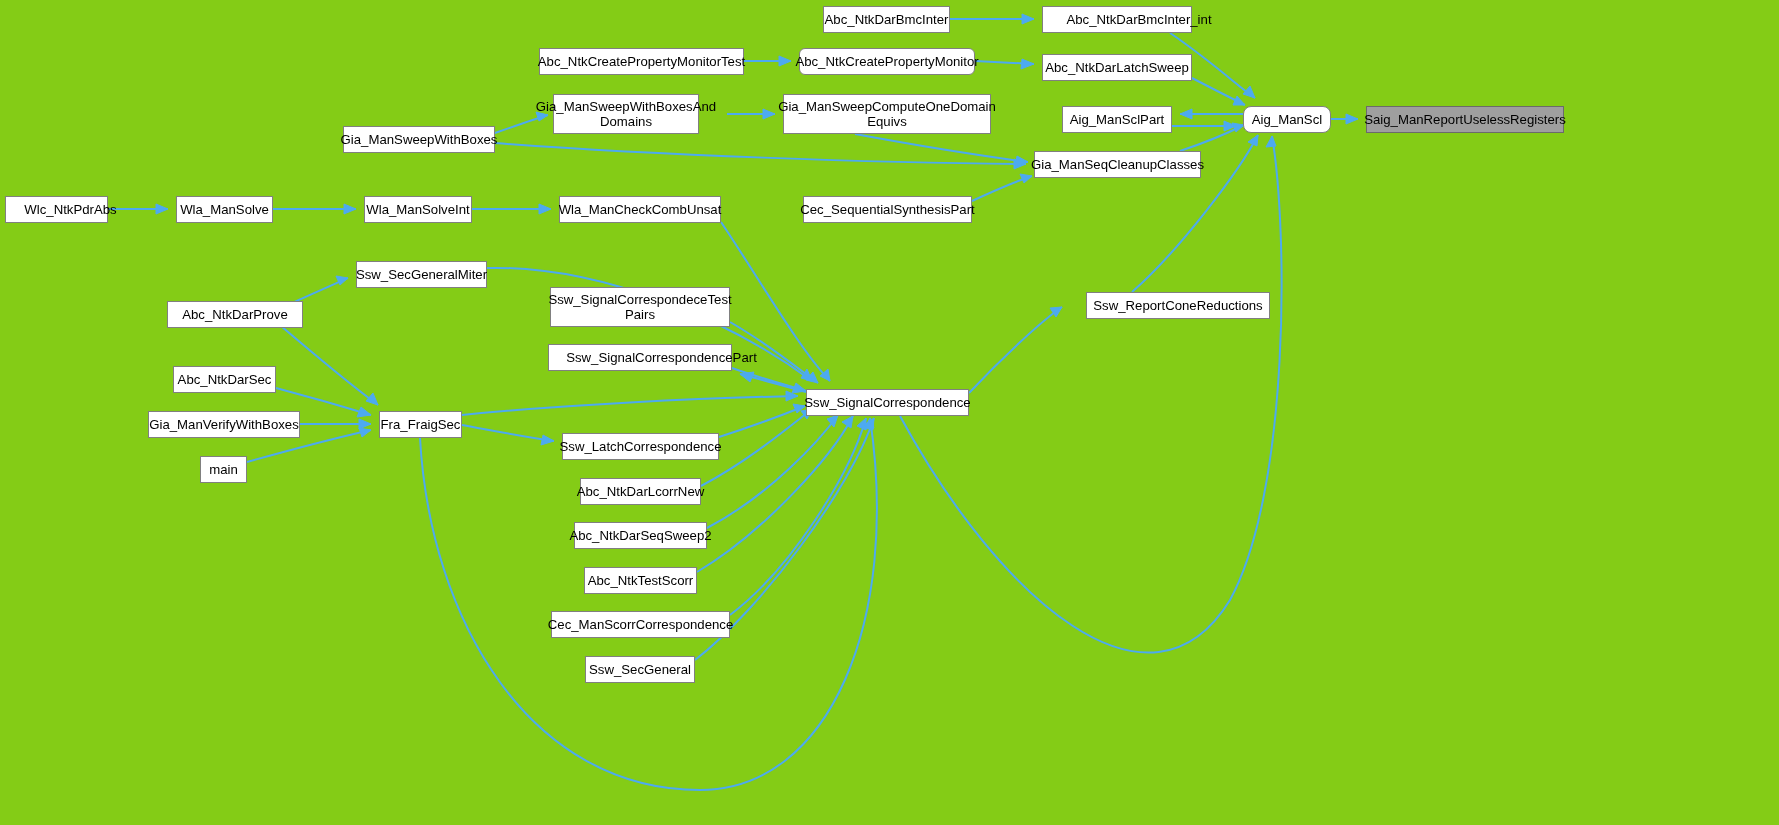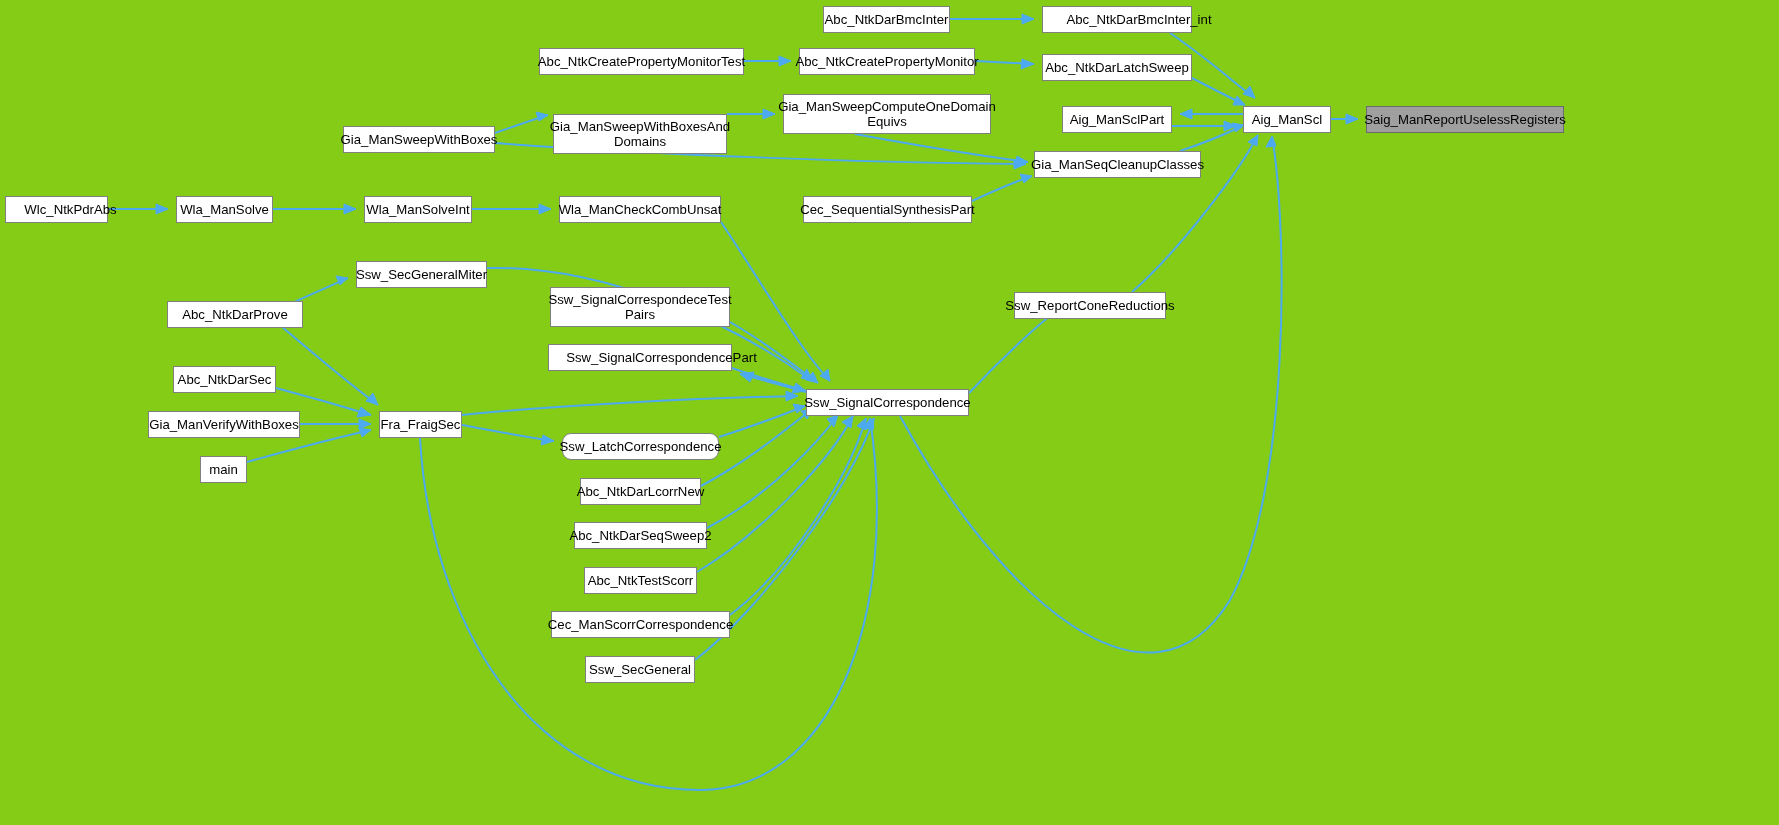--- a/index.html
+++ b/index.html
@@ -125,46 +125,46 @@
       <path d="M969,393 C1000,360 1040,322 1062,307" fill="none" stroke="#4daaf0" stroke-width="2"></path>
       <path d="M1062,307 L1050,308 L1056,317 Z" fill="#4daaf0" stroke="#4daaf0" stroke-width="1"></path>
       <path d="M1132,292 C1180,250 1240,170 1258,135" fill="none" stroke="#4daaf0" stroke-width="2"></path>
       <path d="M1258,135 L1248,142 L1257,146 Z" fill="#4daaf0" stroke="#4daaf0" stroke-width="1"></path>
       <path d="M900,416 C1000,600 1150,730 1230,600 C1290,490 1288,230 1272,136" fill="none" stroke="#4daaf0" stroke-width="2"></path>
       <path d="M1272,136 L1266,147 L1276,146 Z" fill="#4daaf0" stroke="#4daaf0" stroke-width="1"></path>
     </svg>
 <div class="node" style="left: 823px; top: 6px; width: 127px; height: 27px;">Abc_NtkDarBmcInter</div>
     <div class="node" style="left: 1042px; top: 6px; width: 150px; height: 27px; padding-left: 48px;">Abc_NtkDarBmcInter_int</div>
     <div class="node" style="left: 539px; top: 48px; width: 205px; height: 27px;">Abc_NtkCreatePropertyMonitorTest</div>
-    <div class="node" style="left: 799px; top: 48px; width: 176px; height: 27px;">Abc_NtkCreatePropertyMonitor</div>
+    <div class="node" style="left: 799px; top: 48px; width: 176px; height: 27px; border-radius: 6px;">Abc_NtkCreatePropertyMonitor</div>
     <div class="node" style="left: 1042px; top: 54px; width: 150px; height: 27px;">Abc_NtkDarLatchSweep</div>
-    <div class="node" style="left: 553px; top: 94px; width: 174px; height: 40px; margin-top: 20px;">Gia_ManSweepWithBoxesAnd
+    <div class="node" style="left: 553px; top: 94px; width: 146px; height: 40px;">Gia_ManSweepWithBoxesAnd
 Domains</div>
     <div class="node" style="left: 783px; top: 94px; width: 208px; height: 40px;">Gia_ManSweepComputeOneDomain
 Equivs</div>
     <div class="node" style="left: 1062px; top: 106px; width: 110px; height: 27px;">Aig_ManSclPart</div>
-    <div class="node" style="left: 1243px; top: 106px; width: 88px; height: 27px;">Aig_ManScl</div>
+    <div class="node" style="left: 1243px; top: 106px; width: 88px; height: 27px; border-radius: 8px;">Aig_ManScl</div>
     <div class="node highlight" style="left: 1366px; top: 106px; width: 198px; height: 27px;">Saig_ManReportUselessRegisters</div>
     <div class="node" style="left: 343px; top: 126px; width: 152px; height: 27px;">Gia_ManSweepWithBoxes</div>
     <div class="node" style="left: 1034px; top: 151px; width: 167px; height: 27px;">Gia_ManSeqCleanupClasses</div>
     <div class="node" style="left: 5px; top: 196px; width: 103px; height: 27px; padding-left: 32px;">Wlc_NtkPdrAbs</div>
     <div class="node" style="left: 176px; top: 196px; width: 97px; height: 27px;">Wla_ManSolve</div>
     <div class="node" style="left: 364px; top: 196px; width: 108px; height: 27px;">Wla_ManSolveInt</div>
     <div class="node" style="left: 559px; top: 196px; width: 162px; height: 27px;">Wla_ManCheckCombUnsat</div>
     <div class="node" style="left: 803px; top: 196px; width: 169px; height: 27px;">Cec_SequentialSynthesisPart</div>
     <div class="node" style="left: 356px; top: 261px; width: 131px; height: 27px;">Ssw_SecGeneralMiter</div>
     <div class="node" style="left: 550px; top: 287px; width: 180px; height: 40px;">Ssw_SignalCorrespondeceTest
 Pairs</div>
-    <div class="node" style="left: 1014px; top: 292px; width: 152px; height: 27px;">Ssw_ReportConeReductions</div>
+    <div class="node" style="left: 1086px; top: 292px; width: 184px; height: 27px;">Ssw_ReportConeReductions</div>
     <div class="node" style="left: 167px; top: 301px; width: 136px; height: 27px;">Abc_NtkDarProve</div>
     <div class="node" style="left: 548px; top: 344px; width: 184px; height: 27px; padding-left: 47px;">Ssw_SignalCorrespondencePart</div>
     <div class="node" style="left: 173px; top: 366px; width: 103px; height: 27px;">Abc_NtkDarSec</div>
     <div class="node" style="left: 806px; top: 389px; width: 163px; height: 27px;">Ssw_SignalCorrespondence</div>
     <div class="node" style="left: 148px; top: 411px; width: 152px; height: 27px;">Gia_ManVerifyWithBoxes</div>
     <div class="node" style="left: 379px; top: 411px; width: 83px; height: 27px;">Fra_FraigSec</div>
-    <div class="node" style="left: 562px; top: 433px; width: 157px; height: 27px; border-radius: 9px;">Ssw_LatchCorrespondence</div>
+    <div class="node" style="left: 562px; top: 433px; width: 157px; height: 27px;">Ssw_LatchCorrespondence</div>
     <div class="node" style="left: 200px; top: 456px; width: 47px; height: 27px;">main</div>
     <div class="node" style="left: 580px; top: 478px; width: 121px; height: 27px;">Abc_NtkDarLcorrNew</div>
     <div class="node" style="left: 574px; top: 522px; width: 133px; height: 27px;">Abc_NtkDarSeqSweep2</div>
     <div class="node" style="left: 584px; top: 567px; width: 113px; height: 27px;">Abc_NtkTestScorr</div>
     <div class="node" style="left: 551px; top: 611px; width: 179px; height: 27px; text-align: center;">Cec_ManScorrCorrespondence</div>
     <div class="node" style="left: 585px; top: 656px; width: 110px; height: 27px;">Ssw_SecGeneral</div>
   </div>
 
 </body></html>

